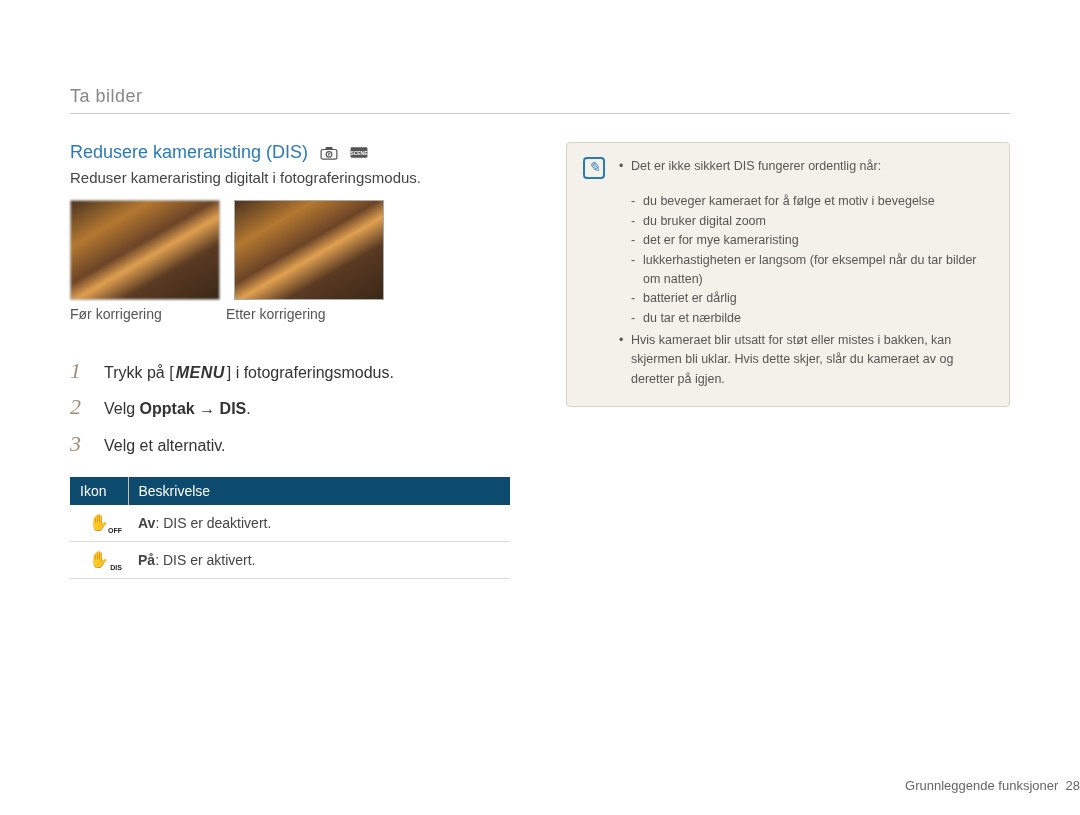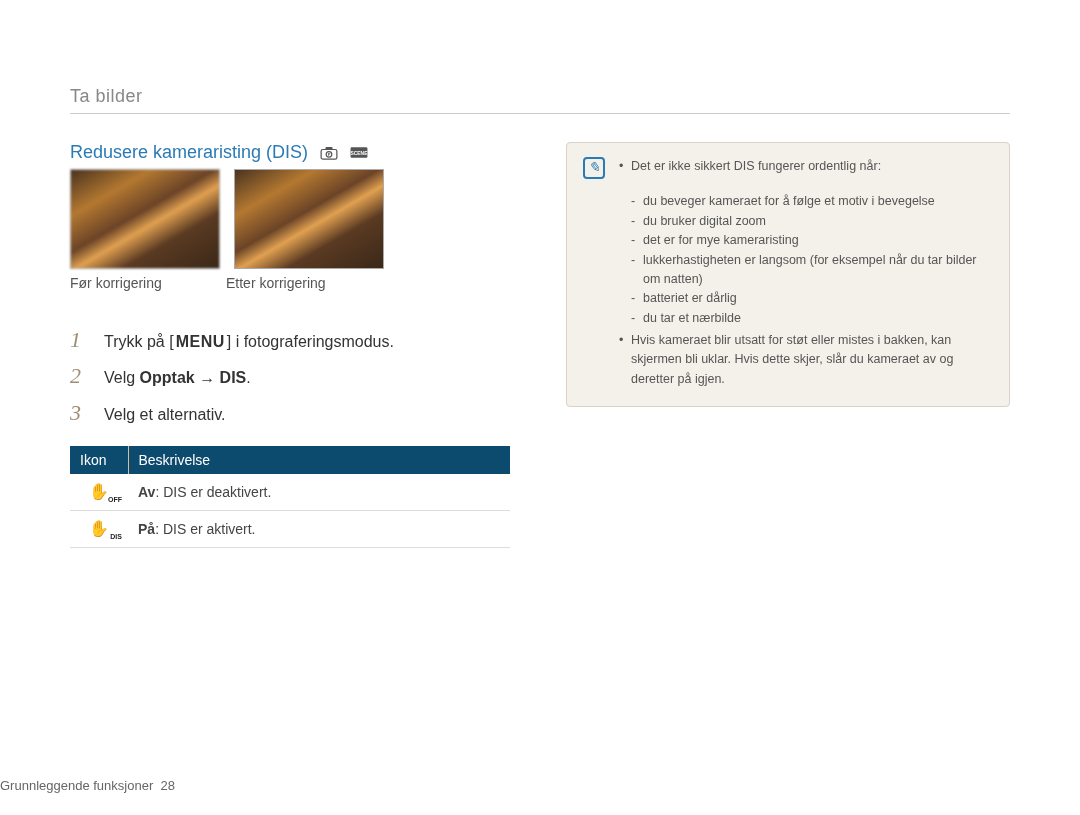--- a/index.html
+++ b/index.html
@@ -56,20 +56,21 @@
   .step { display: flex; gap: 14px; margin-bottom: 10px; align-items: baseline; }
   .step-num { font-style: italic; font-family: Georgia, 'Times New Roman', serif; font-size: 22px; color: #a08e74; width: 20px; flex-shrink: 0; }
   .step-text { font-size: 16px; color: #333; line-height: 1.4; }
   .menu-key {
     display: inline-block;
     border: none;
     padding: 0 2px;
     font-weight: bold;
     font-family: Arial, sans-serif;
     letter-spacing: 0.5px;
+    font-style: italic;
   }
   .table {
     width: 100%;
     border-collapse: collapse;
     font-size: 14px;
   }
   .table th {
     background: #0c4a6e;
     color: #fff;
     font-weight: 400;
@@ -123,21 +124,21 @@
   .note-list { list-style: none; }
   .note-list > li { position: relative; padding-left: 12px; margin-bottom: 3px; }
   .note-list > li::before { content: "•"; position: absolute; left: 0; }
   .note-sublist { list-style: none; margin-top: 16px; }
   .note-sublist li { position: relative; padding-left: 12px; }
   .note-sublist li::before { content: "-"; position: absolute; left: 0; }
   .footer {
     position: absolute;
     bottom: 22px;
     left: 0; right: 0;
-    text-align: left;
+    text-align: right;
     font-size: 13px;
     color: #666;
   }
 </style>
 </head>
 <body>
 
 <div class="page">
   <div class="breadcrumb">Ta bilder</div>
 
@@ -155,20 +156,21 @@
             </svg>
         </span>
         <span class="mode-icon">
           <svg viewBox="0 0 22 14" width="20" height="13">
               <rect x="0.7" y="0.7" width="20.6" height="12.6" rx="1.5" fill="#555"></rect>
               <text x="11" y="9.5" font-size="6" text-anchor="middle" fill="#fff" font-weight="bold">SCENE</text>
             </svg>
         </span>
       </div>
 
+      <div class="subtext">Reduser kameraristing digitalt i fotograferingsmodus.</div>
 
       <div class="images-row">
         <div class="sample-img blurry"></div>
         <div class="sample-img"></div>
       </div>
       <div class="caption-row">
         <div class="cap1">Før korrigering</div>
         <div class="cap2">Etter korrigering</div>
       </div>
 

